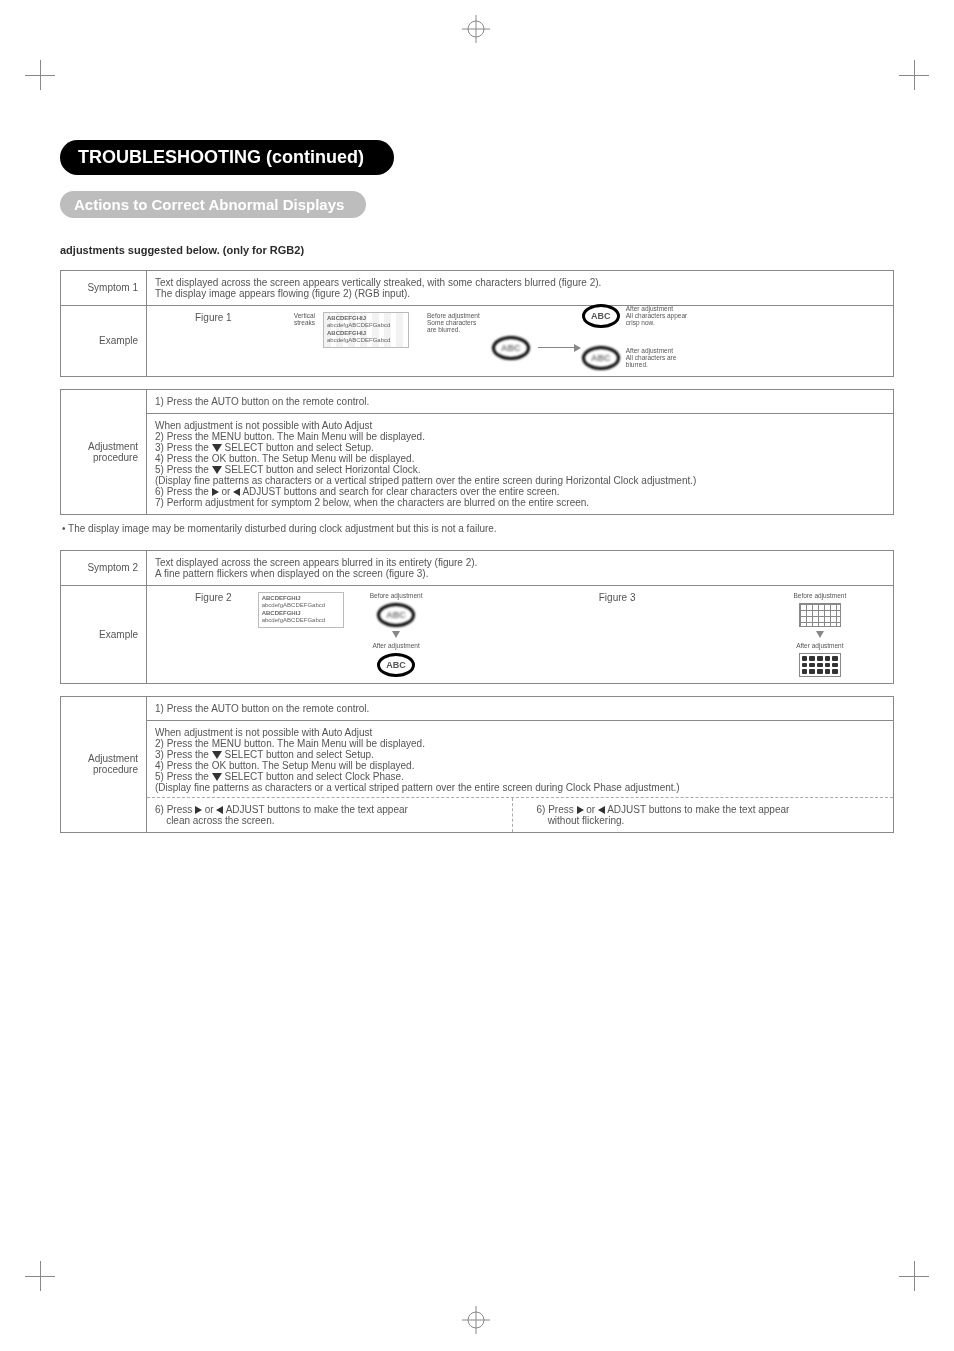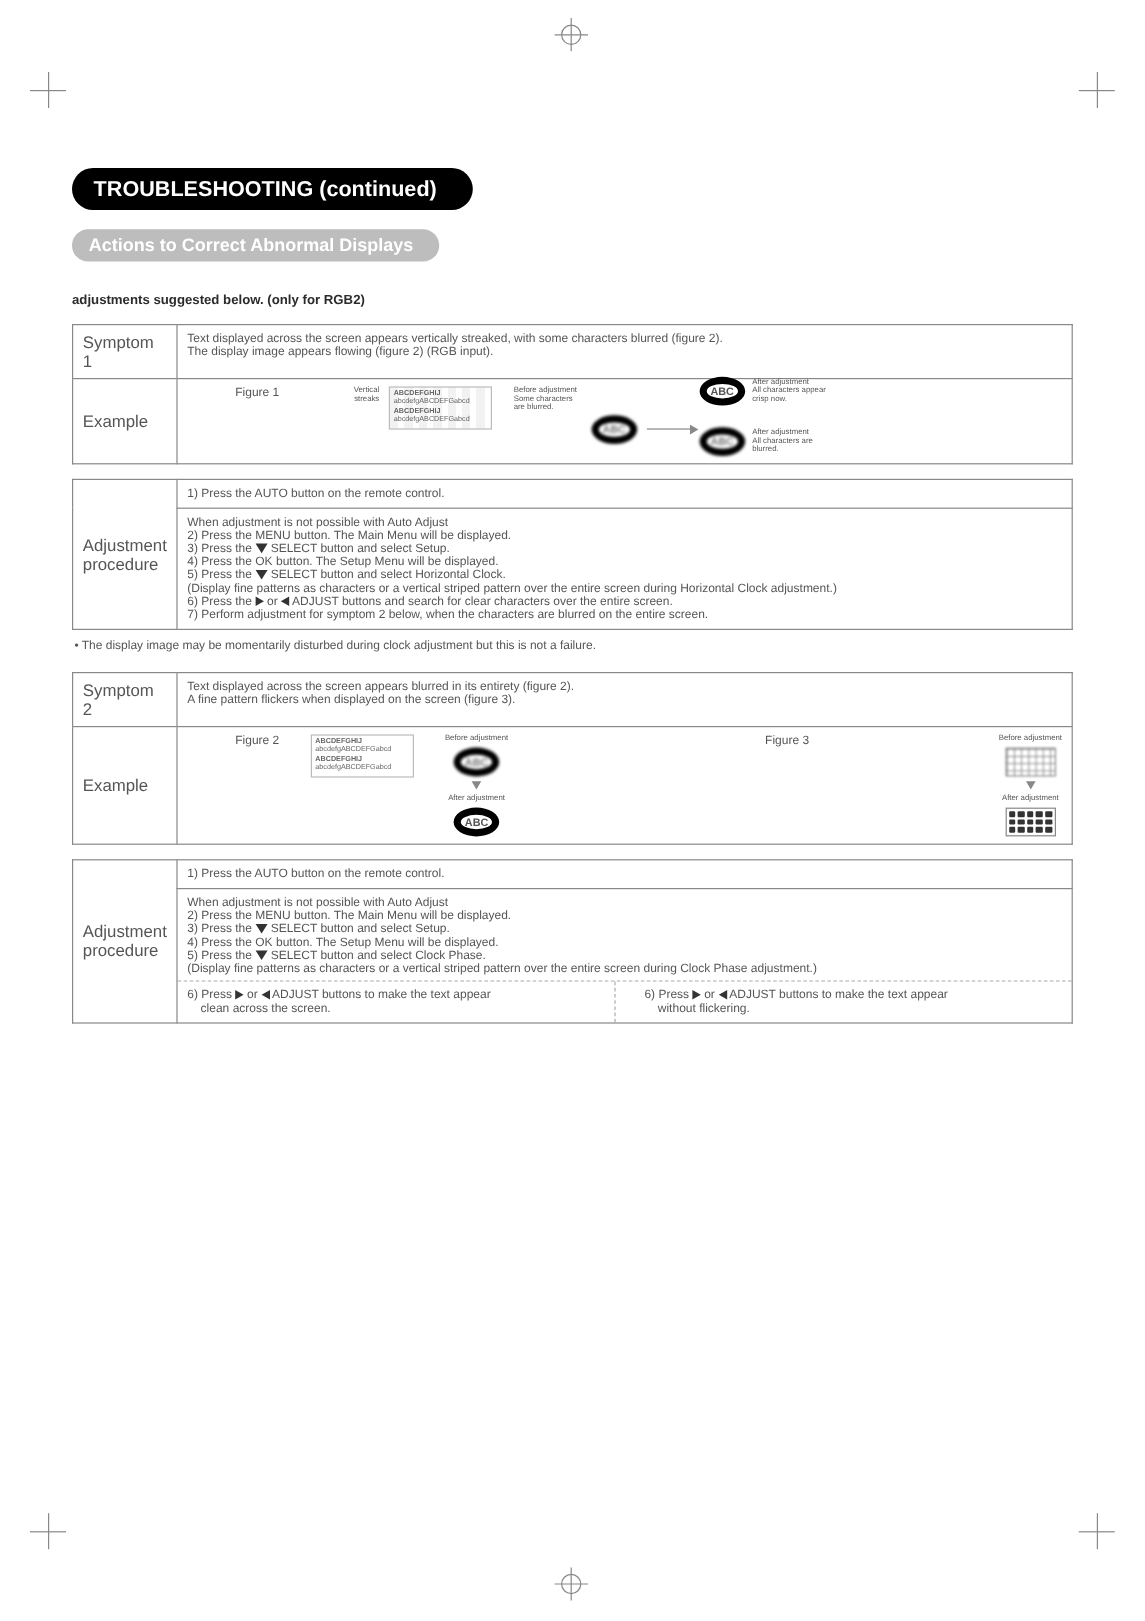--- a/index.html
+++ b/index.html
@@ -73,23 +73,23 @@
     font-size: 10px;
     color: #555;
   }
   table.outer > tbody > tr > td {
     border: 1px solid #888;
     vertical-align: top;
     padding: 6px 8px;
   }
   td.left-cell {
     width: 86px;
-    text-align: left;
+    text-align: right;
     vertical-align: middle !important;
-    font-size: 14px;
+    font-size: 10px;
     color: #555;
   }
   .row-gap td { border: none !important; height: 4px; padding:0; }
   .fig-label { font-size: 10px; color:#555;margin-left:40px; }
   .inner-split {
     display: flex;
     gap: 16px;
   }
   .inner-split > div {
     flex: 1;
@@ -99,21 +99,21 @@
   }
   .inner-split > div:first-child { border-right: 1px dashed #aaa; }
   .notes {
     font-size: 10px;
     color: #555;
     margin: 8px 0 16px 2px;
   }
   .diag-text { font-size: 6.5px; color:#555; line-height:1.1; }
   .lens {
     width: 38px; height: 24px;
-    border: 6px solid #000000;
+    border: 3px solid #000000;
     border-radius: 50%;
     display: flex; align-items:center; justify-content:center;
     font-size: 9px; font-weight:bold;
   }
   .ghost-box {
     width: 86px;
     border:1px solid #bbb;
     font-size: 6px;
     padding: 2px 3px;
     color:#666;
@@ -334,21 +334,21 @@
                 <div class="lens blur">
                     <span>ABC</span>
                   </div>
                 <div class="arrow-d"></div>
                 <div class="diag-text">After adjustment</div>
                 <div class="lens">
                     <span>ABC</span>
                   </div>
               </div>
             </div>
-            <div class="example-half" style="display:flex; gap:24px; align-items:flex-start; justify-content:flex-end;">
+            <div class="example-half" style="display:flex; gap:24px; align-items:flex-start; justify-content:center;">
               <div class="fig-label">Figure 3</div>
               <div style="width:110px;"></div>
               <div class="diag-col">
                 <div class="diag-text">Before adjustment</div>
                 <div class="pattern-grid" style="filter:blur(0.7px);"></div>
                 <div class="arrow-d"></div>
                 <div class="diag-text">After adjustment</div>
                 <div class="pattern-dots">
                   <span></span>
                     <span></span>

